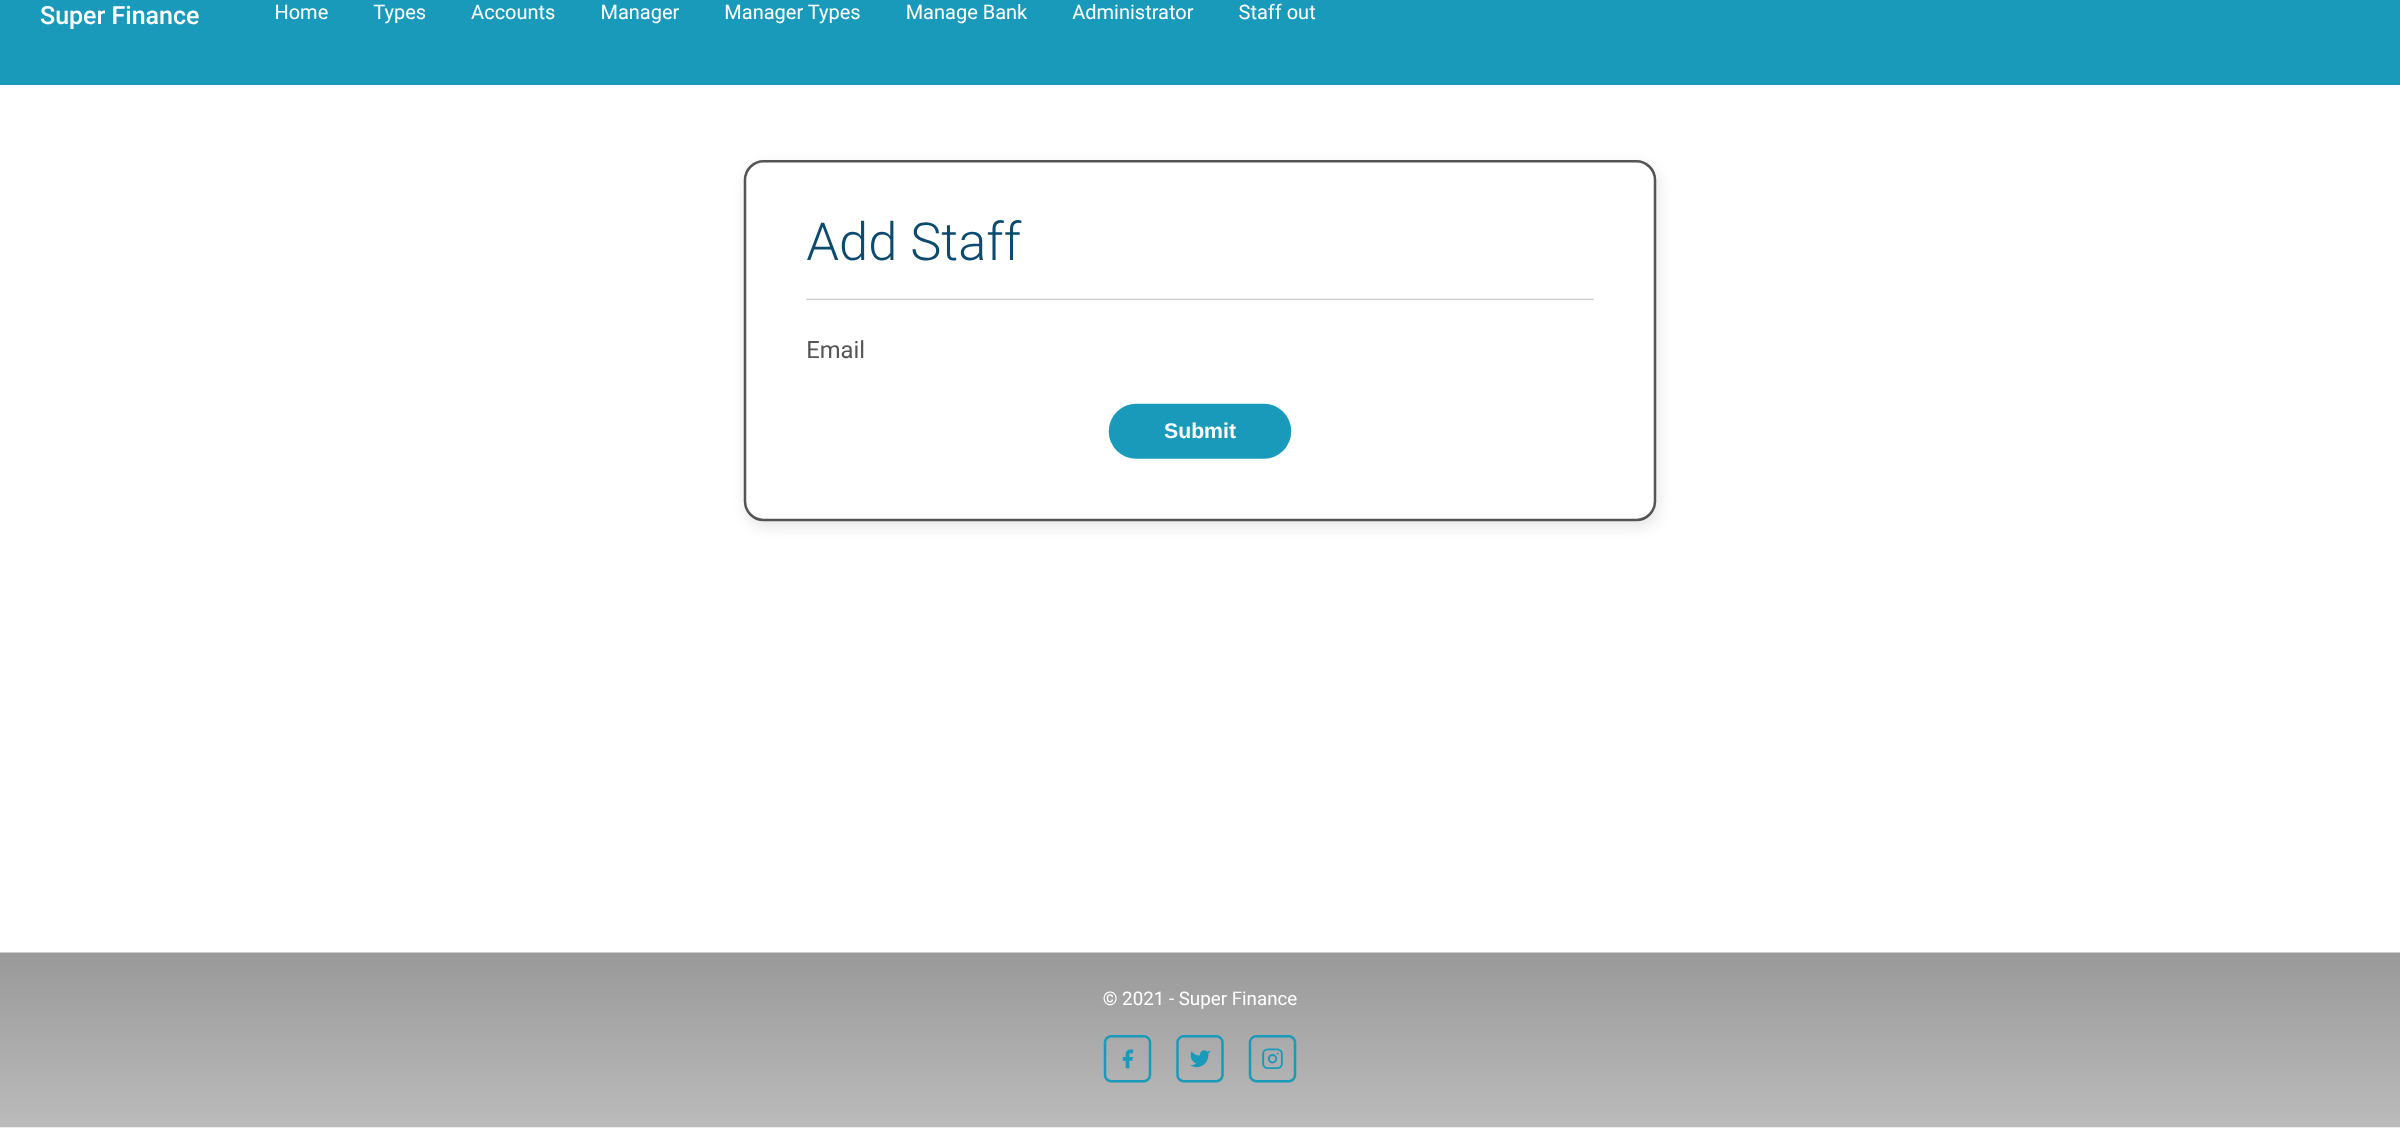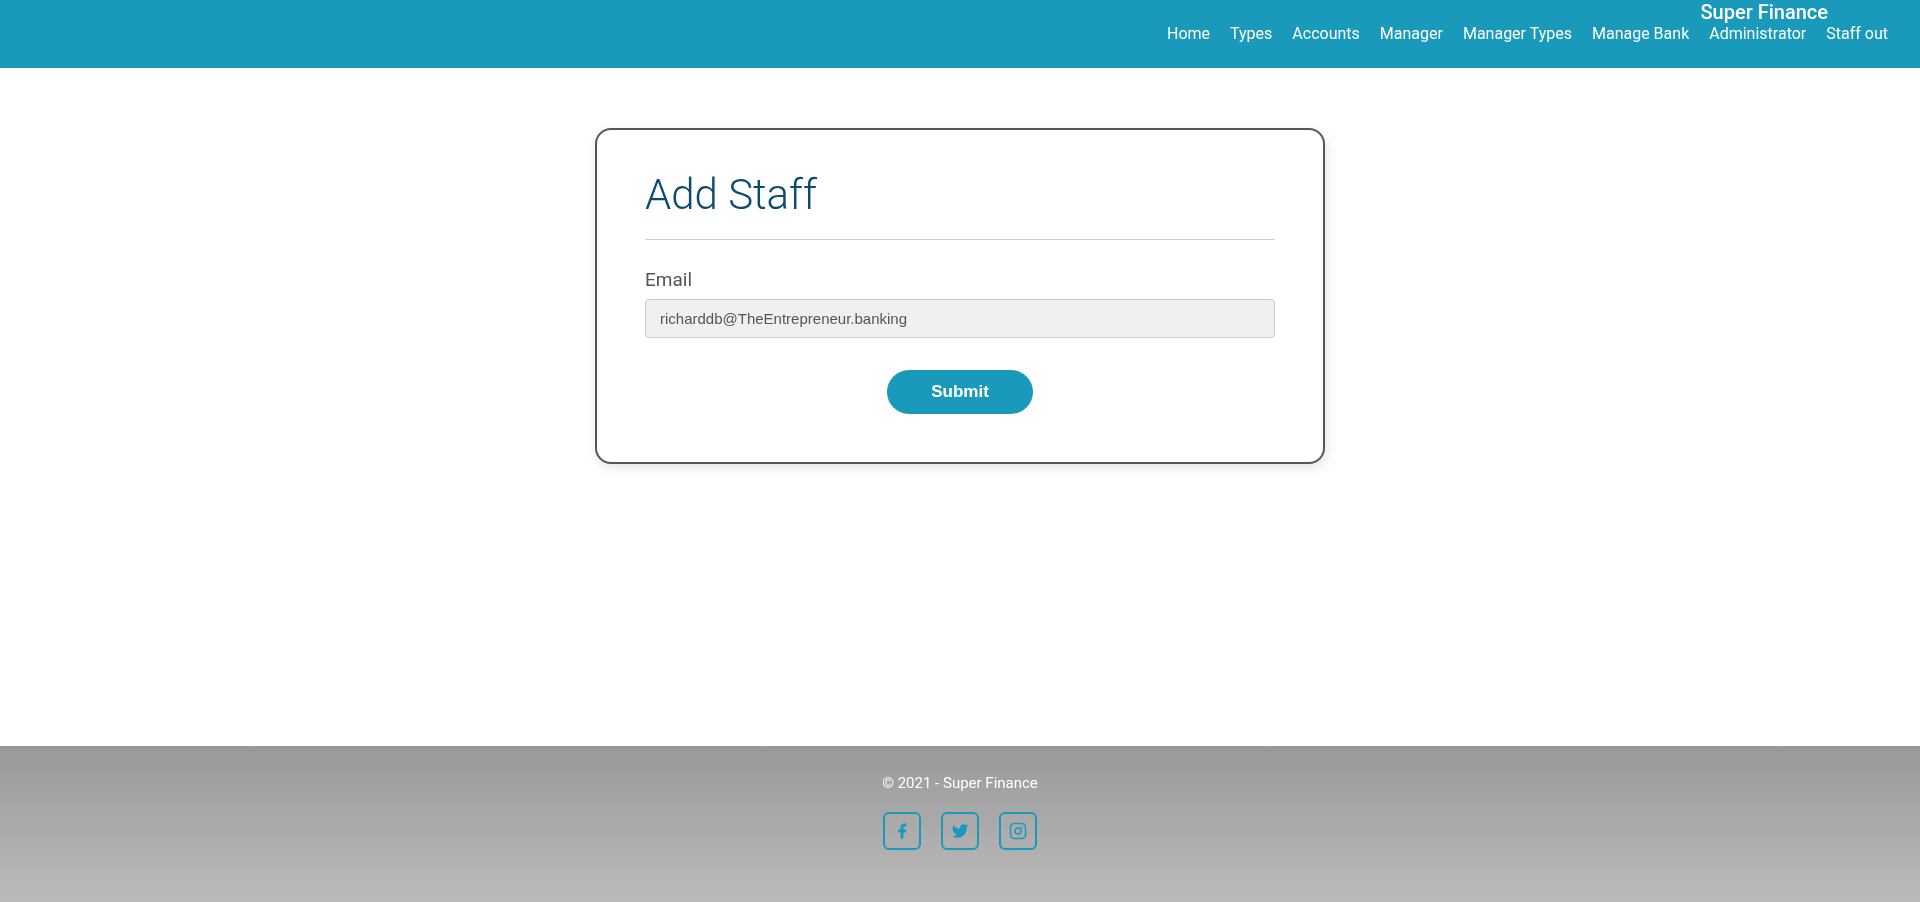--- a/index.html
+++ b/index.html
@@ -13,38 +13,37 @@
       background: #fff;
       min-height: 902px;
       display: flex;
       flex-direction: column;
     }
 
     
     nav {
       background-color: #1a9aba;
       display: flex;
-      align-items: flex-end;
+      align-items: flex-start;
       padding: 0 32px;
       height: 68px;
       flex-shrink: 0;
-      flex-direction: column;
     }
 
     .nav-brand {
       color: #fff;
       font-size: 20px;
       font-weight: 500;
       margin-right: 60px;
       white-space: nowrap;
     }
 
     .nav-links {
       display: flex;
-      gap: 20px;
+      gap: 36px;
       list-style: none;
     }
 
     .nav-links a {
       color: #fff;
       text-decoration: none;
       font-size: 16px;
       font-weight: 400;
     }
 
@@ -128,21 +127,21 @@
       border-radius: 50px;
       padding: 12px 44px;
       font-size: 17px;
       cursor: pointer;
       font-weight: 700;
     }
 
     
     footer {
       background: linear-gradient(to bottom, #999, #bbb);
-      padding: 28px 20px 52px;
+      padding: 28px 20px 36px;
       text-align: center;
       flex-shrink: 0;
     }
 
     .footer-copyright {
       color: #fff;
       font-size: 15px;
       margin-bottom: 20px;
     }
 
@@ -184,21 +183,20 @@
   </ul>
 </nav>
 
 <main>
   <div class="card">
     <h1 class="card-title">Add Staff</h1>
     <hr class="divider">
 
     <div class="form-group">
       <label class="form-label">Email</label>
-      <input type="email" class="form-input" value="richarddb@TheEntrepreneur.banking" placeholder="richarddb@TheEntrepreneur.banking" style="">
     </div>
 
 
     <div class="submit-wrapper">
       <button class="btn-submit">Submit</button>
     </div>
   </div>
 </main>
 
 <footer>

